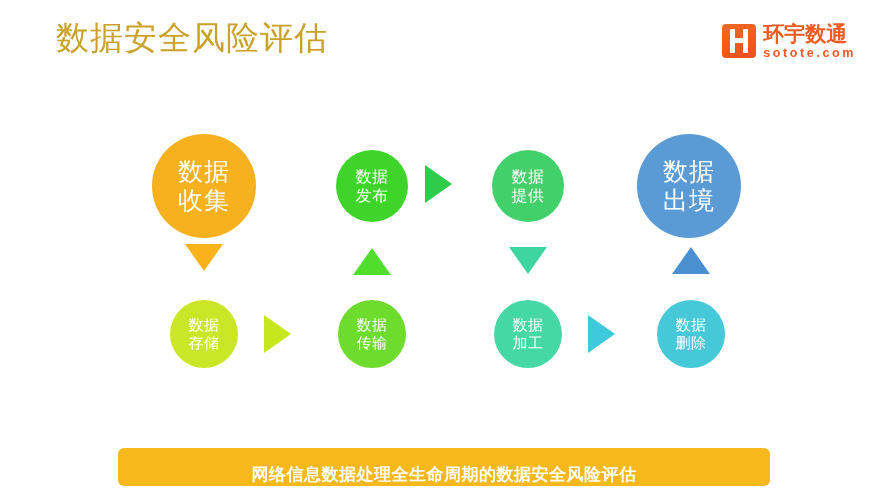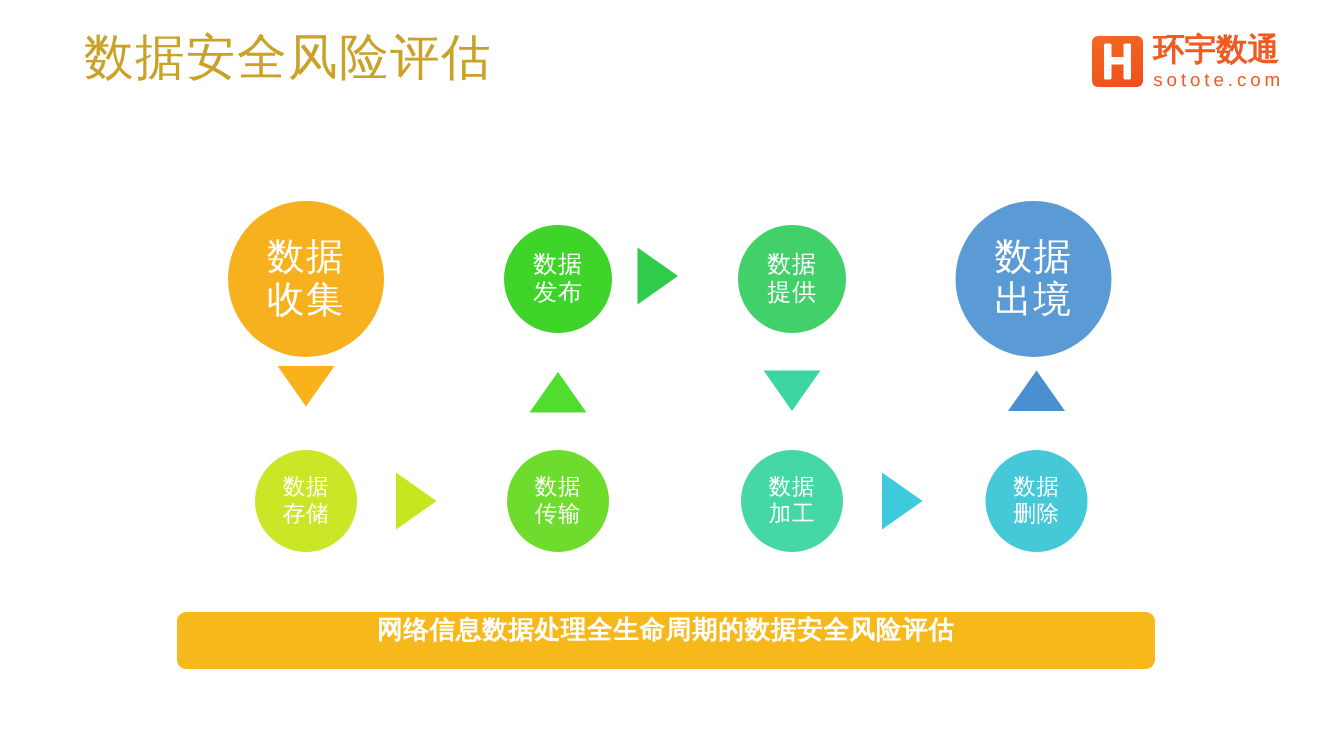--- a/index.html
+++ b/index.html
@@ -83,21 +83,21 @@
   }
   #logo-cn {
     font-size: 21px;
     font-weight: bold;
     color: #f15a22;
     letter-spacing: 0px;
     white-space: nowrap;
   }
   #logo-en {
     font-size: 12.5px;
-    font-weight: normal;
+    font-weight: bold;
     color: #f15a22;
     letter-spacing: 2.6px;
     margin-top: 3px;
     white-space: nowrap;
     text-align: right;
   }
 
   
   #diagram {
     position: absolute;
@@ -150,26 +150,26 @@
     border-top: 19px solid transparent;
     border-bottom: 19px solid transparent;
     border-left-width: 27px;
     border-left-style: solid;
   }
 
   
   #footer-banner {
     position: absolute;
     left: 118px;
-    top: 408px;
+    top: 448px;
     width: 652px;
     height: 38px;
     border-radius: 6px;
     display: flex;
-    align-items: flex-start;
+    align-items: flex-end;
     justify-content: center;
     color: #ffffff;
     font-size: 17px;
     font-weight: bold;
     letter-spacing: 0.5px;
     white-space: nowrap;
   }
 </style>
 </head>
 <body>

